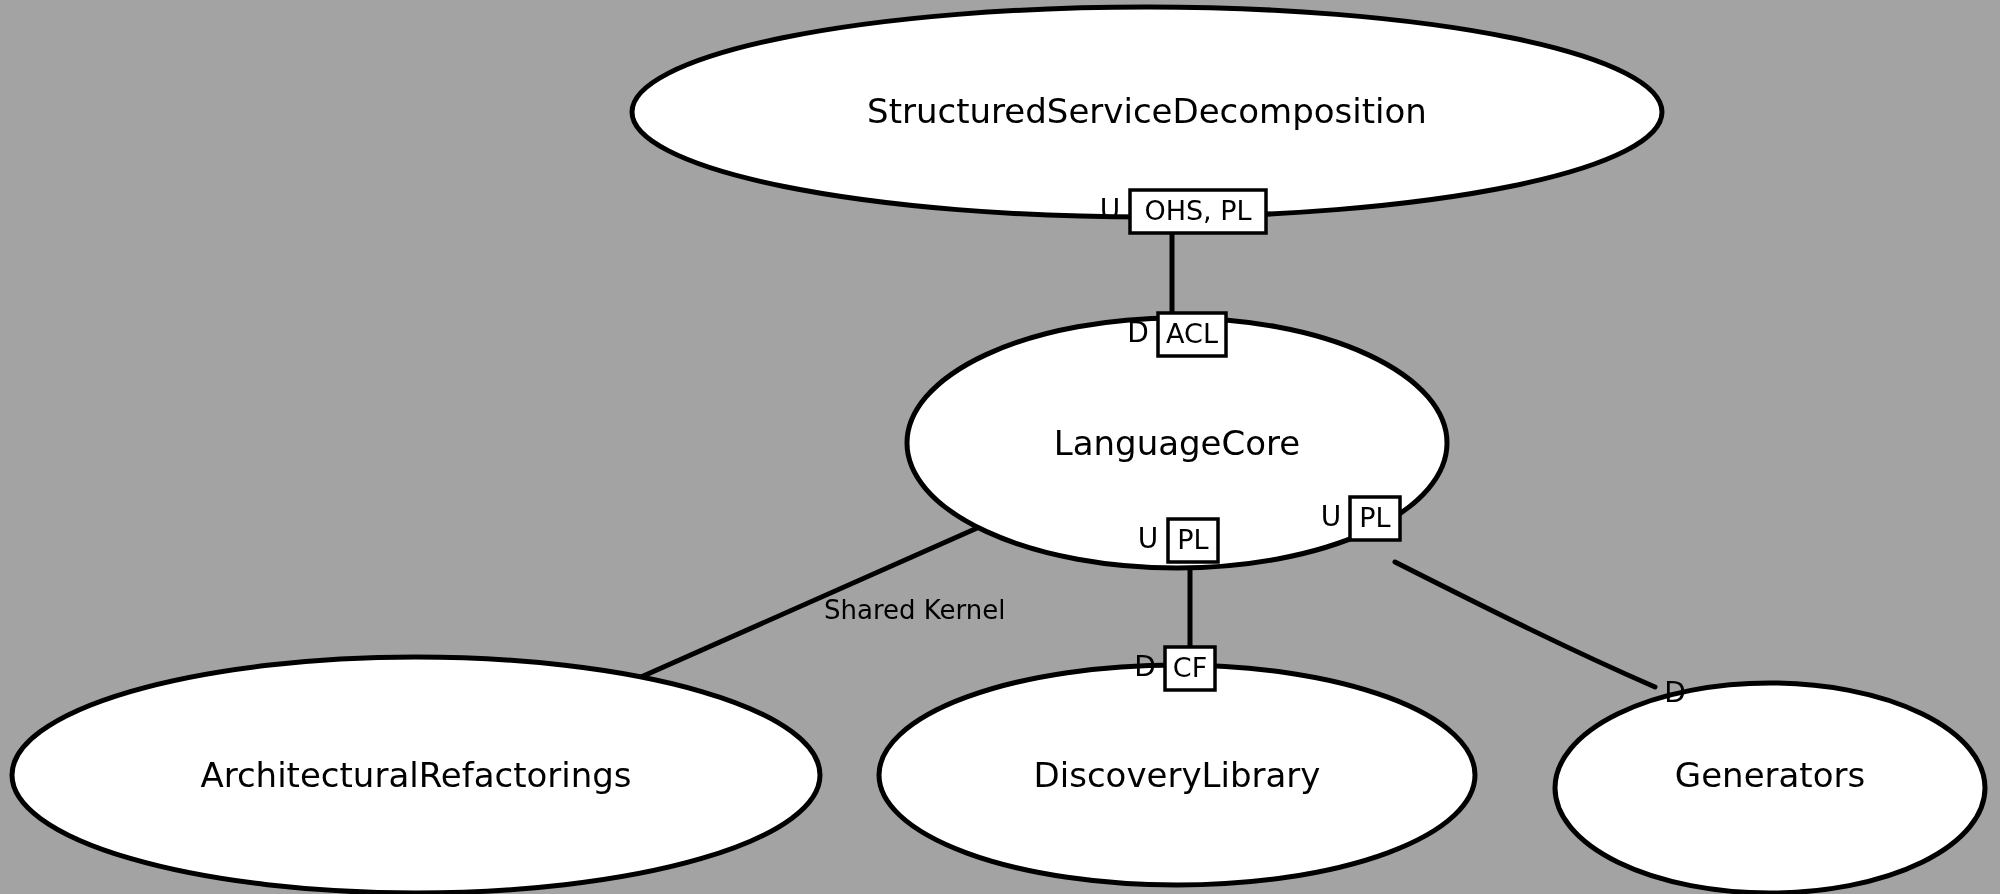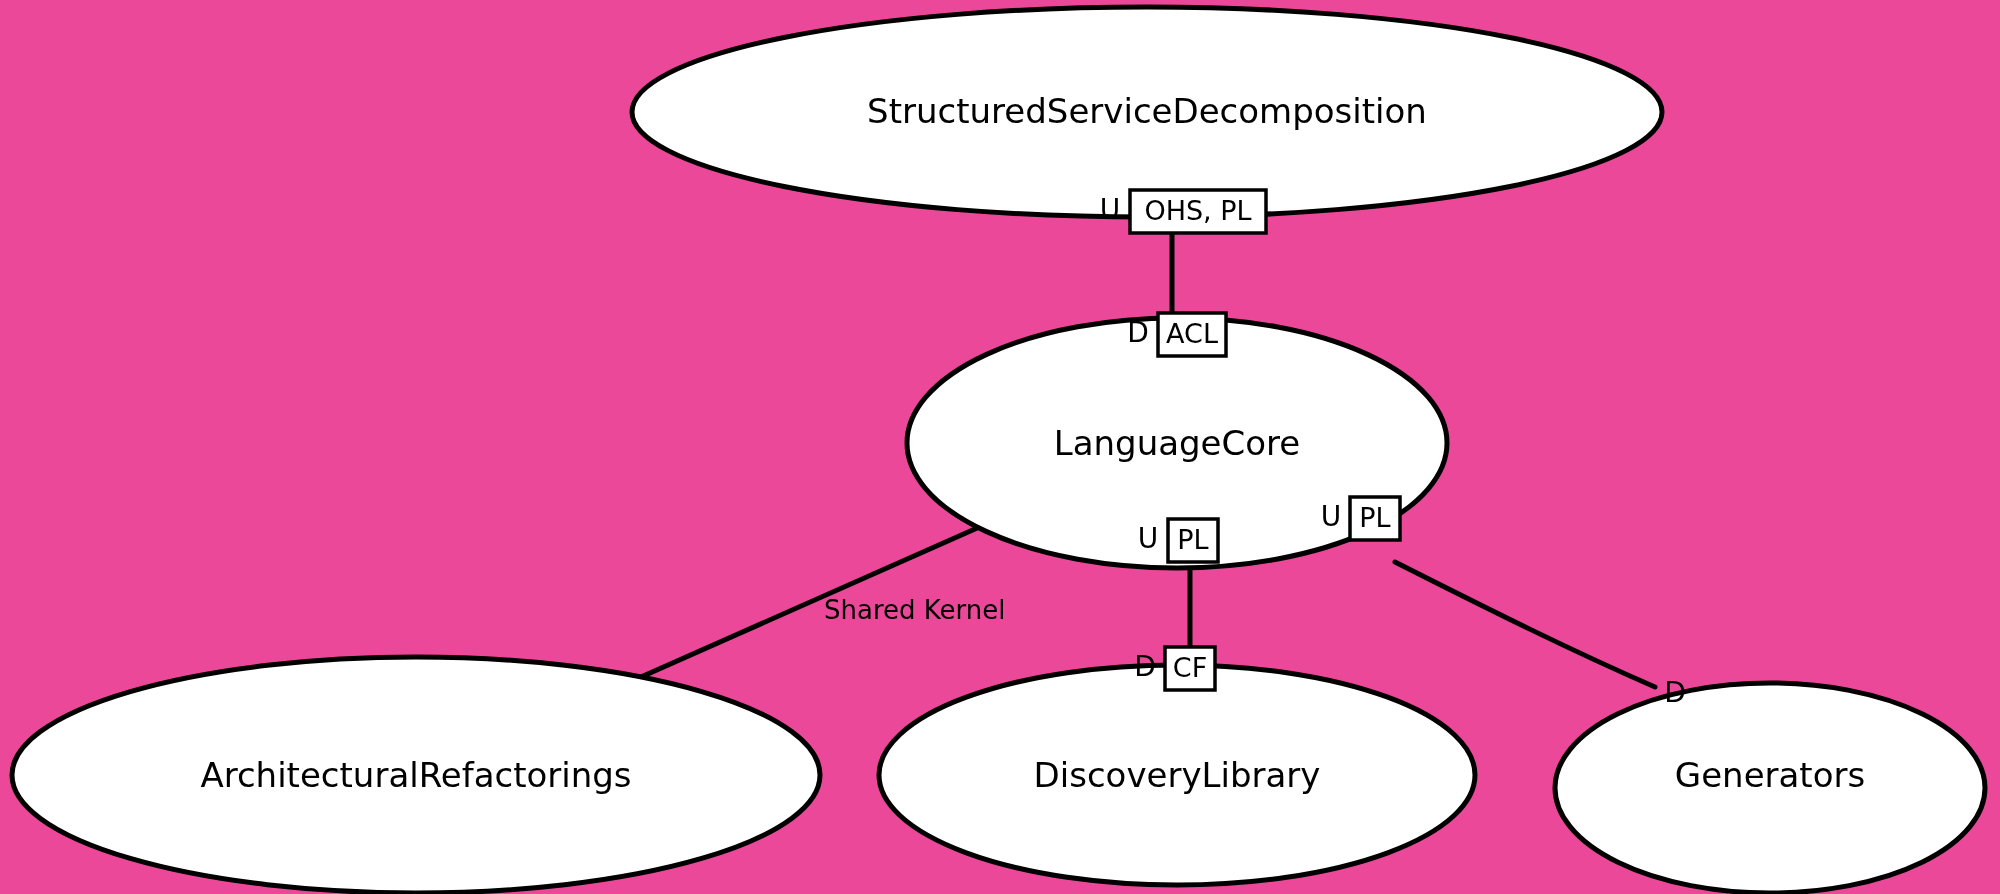--- a/index.html
+++ b/index.html
@@ -11,21 +11,21 @@
   body {
     width: 2000px;
     height: 894px;
     font-family: "DejaVu Sans", "Liberation Sans", sans-serif;
     overflow: hidden;
   }
   #canvas-wrap {
     position: relative;
     width: 2000px;
     height: 894px;
-    background: #ec4899;
+    background: #a3a3a3;
   }
   svg#context-map {
     display: block;
     width: 2000px;
     height: 894px;
   }
   .bc-ellipse {
     fill: #ffffff;
     stroke: #000000;
     stroke-width: 5;

